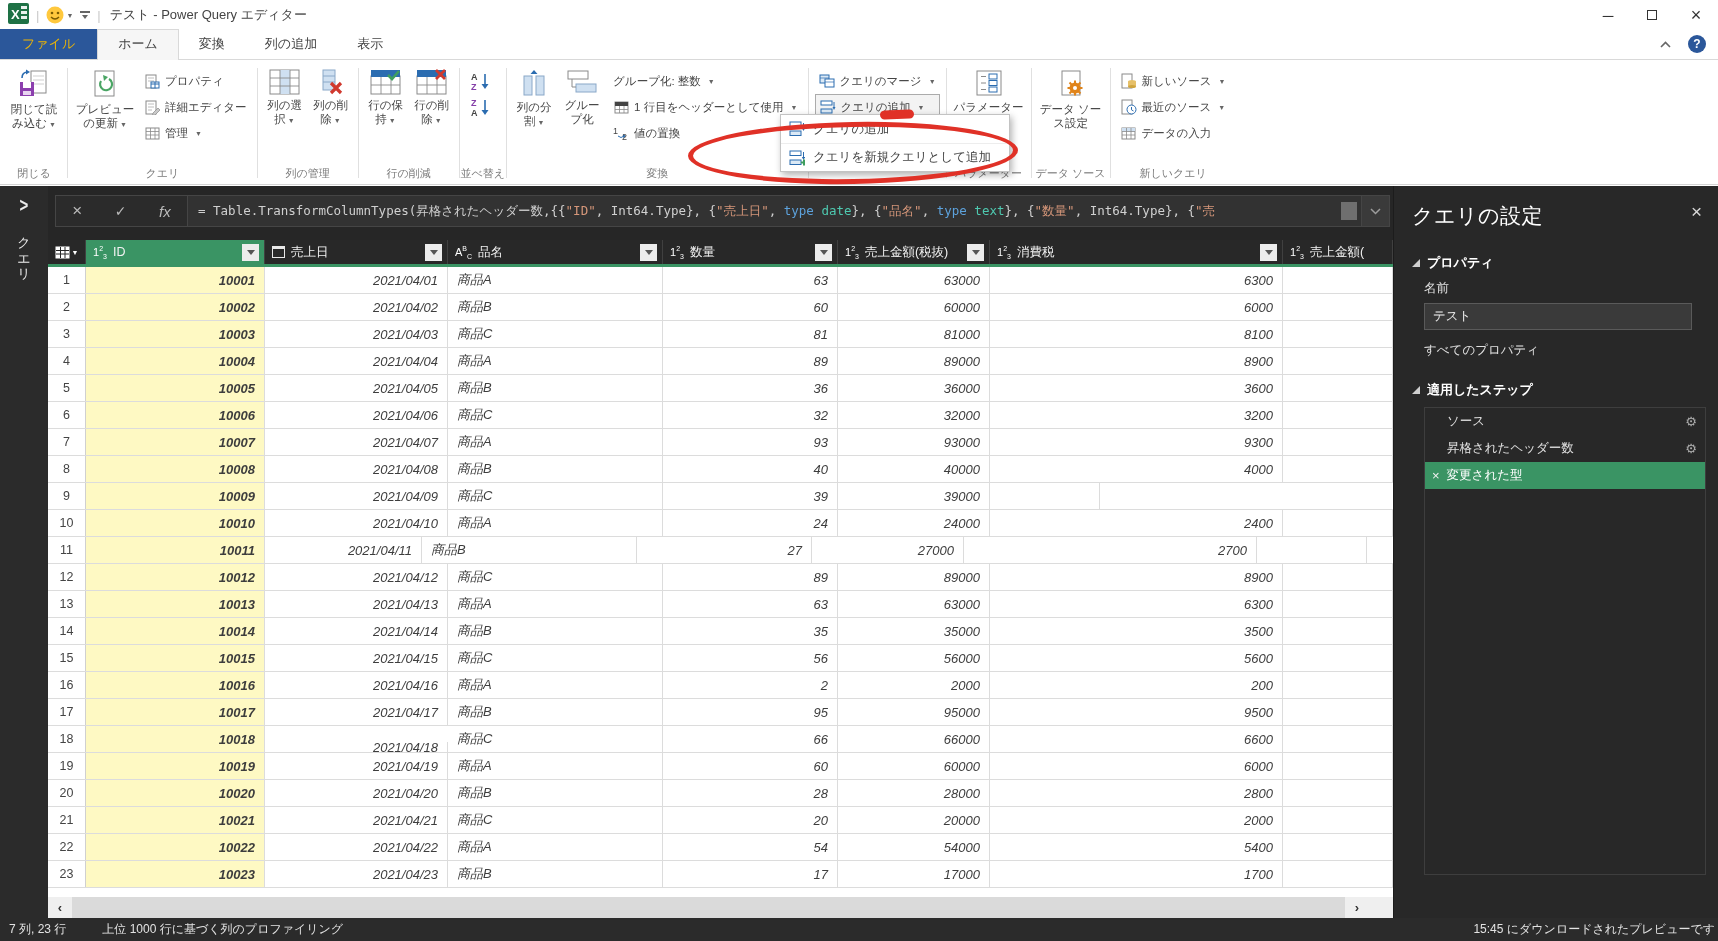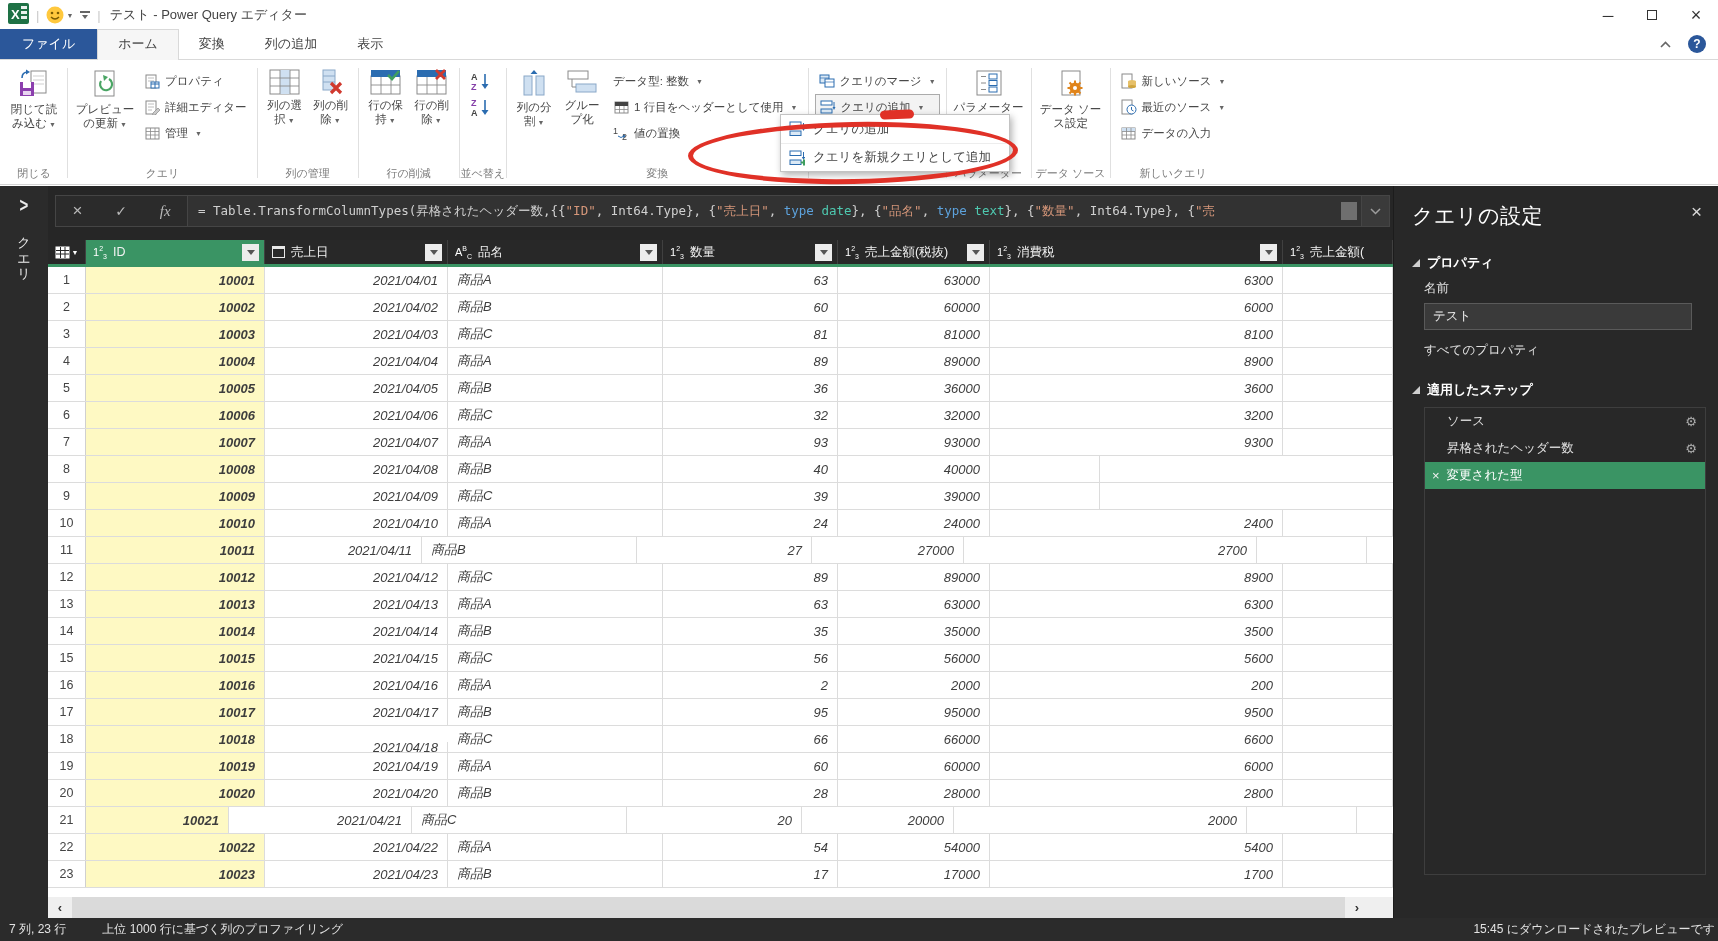--- a/index.html
+++ b/index.html
@@ -14,21 +14,21 @@
   .qat .dd7 { font-size:7px; color:#666; }
   .qat-pin { display:inline-block; width:10px; border-top:2px solid #666; position:relative; height:8px; }
   .qat-pin:after { content:""; position:absolute; left:2px; top:2px; border:3px solid transparent; border-top:4px solid #666; }
   .winbtns { margin-left:auto; display:flex; }
   .winbtn { width:44px; height:30px; display:flex; align-items:center; justify-content:center; color:#333; font-size:15px; }
   .maxbox { width:10px; height:10px; border:1.5px solid #333; }
 
   
   .tabbar { height:30px; background:#fff; display:flex; align-items:flex-end; border-bottom:1px solid #d9d9d9; position:relative; }
   .tab { padding:5px 20px 6px; font-size:13px; color:#444; }
-  .tab-file { background:#2b579a; color:#ffffff; padding:6px 22px; }
+  .tab-file { background:#2b579a; color:#eab308; padding:6px 22px; }
   .tab-active { background:#f6f6f6; border:1px solid #d9d9d9; border-bottom:none; margin-bottom:-1px; padding-bottom:7px; }
   .tabbar-right { position:absolute; right:12px; top:5px; display:flex; gap:16px; align-items:center; }
   .collapse-chev svg { display:block; }
   .help-circle { width:18px; height:18px; border-radius:50%; background:#2b579a; color:#fff; font-size:12px; font-weight:bold; display:flex; align-items:center; justify-content:center; }
 
   
   .ribbon { height:125px; background:#fff; display:flex; align-items:stretch; padding:2px 2px 0; position:relative; border-bottom:1px solid #d4d4d4; }
   .rgroup { display:flex; flex-direction:column; }
   .rgc { flex:1; display:flex; align-items:flex-start; padding:4px 5px 0; gap:4px; }
   .rglabel { height:20px; text-align:center; font-size:11px; color:#7a7a7a; padding-top:2px; }
@@ -58,21 +58,21 @@
   .rail { width:48px; background:#2b2b2b; display:flex; flex-direction:column; align-items:center; padding-top:10px; flex:none; }
   .rail-chev { color:#ececec; font-size:15px; font-weight:bold; transform:scaleY(1.3); margin-bottom:22px; }
   .rail-label { width:16px; color:#ececec; font-size:13px; word-break:break-all; line-height:1.2; text-align:center; }
 
   .main { width:1345px; flex:none; display:flex; flex-direction:column; background:#262626; }
 
   
   .fbar { height:32px; margin:9px 3px 13px 7px; display:flex; border:1px solid #454545; background:#303030; flex:none; }
   .fbtns { width:132px; display:flex; align-items:center; justify-content:space-around; background:#2b2b2b; border-right:1px solid #454545; flex:none; }
   .fbtn { color:#b9b9b9; font-size:14px; }
-  .fx { font-family:Liberation Serif, serif; font-style:italic; font-size:15px; }
+  .fx { font-family:Liberation Sans, sans-serif; font-style:italic; font-size:15px; }
   .finput { flex:1; display:flex; align-items:center; background:#323232; overflow:hidden; }
   .ftoks { flex:1; padding-left:10px; font-family:"DejaVu Sans Mono","Liberation Mono",monospace; font-size:12.5px; color:#d0d0d0; white-space:pre; overflow:hidden; }
   .tok-s { color:#d6977a; } .tok-k { color:#5da2dc; } .tok-t { color:#4ec9b0; }
   .fsel { width:16px; height:18px; background:#6f6f6f; flex:none; margin-right:4px; }
   .fdrop { width:28px; align-self:stretch; display:flex; align-items:center; justify-content:center; background:#3a3a3a; border-left:1px solid #454545; flex:none; }
 
   
   .gridwrap { flex:none; }
   .ghead { display:flex; height:24px; background:#282828; }
   .gcorner { width:38px; flex:none; display:flex; align-items:center; justify-content:center; gap:2px; border-right:1px solid #404040; }
@@ -340,21 +340,21 @@
             <svg width="30" height="26">
                 <rect x="1" y="2" width="20" height="8" fill="#fff" stroke="#8a8a8a"></rect>
                 <rect x="9" y="15" width="20" height="8" fill="#cfe0f1" stroke="#8aa8c8"></rect>
                 <path d="M5 10v8h4" stroke="#8a8a8a" fill="none"></path>
               </svg>
           </span>
           <span class="rlbl"><span>グループ化</span></span>
         </div>
         <div class="rcol">
           <div class="rbtn-sm">
-            <span>データ型: 整数</span>
+            <span>グループ化: 整数</span>
               <span class="dd">▼</span>
           </div>
           <div class="rbtn-sm">
             <span class="mini">
                 <svg width="15" height="13">
                   <rect x="1" y="1" width="13" height="11" fill="#fff" stroke="#8a8a8a"></rect>
                   <rect x="1" y="1" width="13" height="4" fill="#444"></rect>
                   <path d="M1 8.5h13M5.5 5v7M10 5v7" stroke="#8a8a8a" stroke-width=".8"></path>
                 </svg>
               </span>
@@ -671,20 +671,21 @@
               <div class="gcell" style="width:293px; justify-content:flex-end;">9300</div>
               <div class="gcell" style="width:110px; justify-content:flex-end;"></div>
             </div>
             <div class="grow">
               <div class="gnum">8</div>
               <div class="gcell hl" style="width:179px; justify-content:flex-end;">10008</div>
               <div class="gcell" style="width:183px; justify-content:flex-end;">2021/04/08</div>
               <div class="gcell" style="width:215px; justify-content:flex-start;">商品B</div>
               <div class="gcell" style="width:175px; justify-content:flex-end;">40</div>
               <div class="gcell" style="width:152px; justify-content:flex-end;">40000</div>
+              <div class="gcell" style="width:293px; justify-content:flex-end;">4000</div>
               <div class="gcell" style="width:110px; justify-content:flex-end;"></div>
             </div>
             <div class="grow">
               <div class="gnum">9</div>
               <div class="gcell hl" style="width:179px; justify-content:flex-end;">10009</div>
               <div class="gcell" style="width:183px; justify-content:flex-end;">2021/04/09</div>
               <div class="gcell" style="width:215px; justify-content:flex-start;">商品C</div>
               <div class="gcell" style="width:175px; justify-content:flex-end;">39</div>
               <div class="gcell" style="width:152px; justify-content:flex-end;">39000</div>
               <div class="gcell" style="width:110px; justify-content:flex-end;"></div>
@@ -794,21 +795,21 @@
               <div class="gcell hl" style="width:179px; justify-content:flex-end;">10020</div>
               <div class="gcell" style="width:183px; justify-content:flex-end;">2021/04/20</div>
               <div class="gcell" style="width:215px; justify-content:flex-start;">商品B</div>
               <div class="gcell" style="width:175px; justify-content:flex-end;">28</div>
               <div class="gcell" style="width:152px; justify-content:flex-end;">28000</div>
               <div class="gcell" style="width:293px; justify-content:flex-end;">2800</div>
               <div class="gcell" style="width:110px; justify-content:flex-end;"></div>
             </div>
             <div class="grow">
               <div class="gnum">21</div>
-              <div class="gcell hl" style="width:143px; justify-content:flex-end;">10021</div>
+              <div class="gcell hl" style="width:179px; justify-content:flex-end;">10021</div>
               <div class="gcell" style="width:183px; justify-content:flex-end;">2021/04/21</div>
               <div class="gcell" style="width:215px; justify-content:flex-start;">商品C</div>
               <div class="gcell" style="width:175px; justify-content:flex-end;">20</div>
               <div class="gcell" style="width:152px; justify-content:flex-end;">20000</div>
               <div class="gcell" style="width:293px; justify-content:flex-end;">2000</div>
               <div class="gcell" style="width:110px; justify-content:flex-end;"></div>
             </div>
             <div class="grow">
               <div class="gnum">22</div>
               <div class="gcell hl" style="width:179px; justify-content:flex-end;">10022</div>

